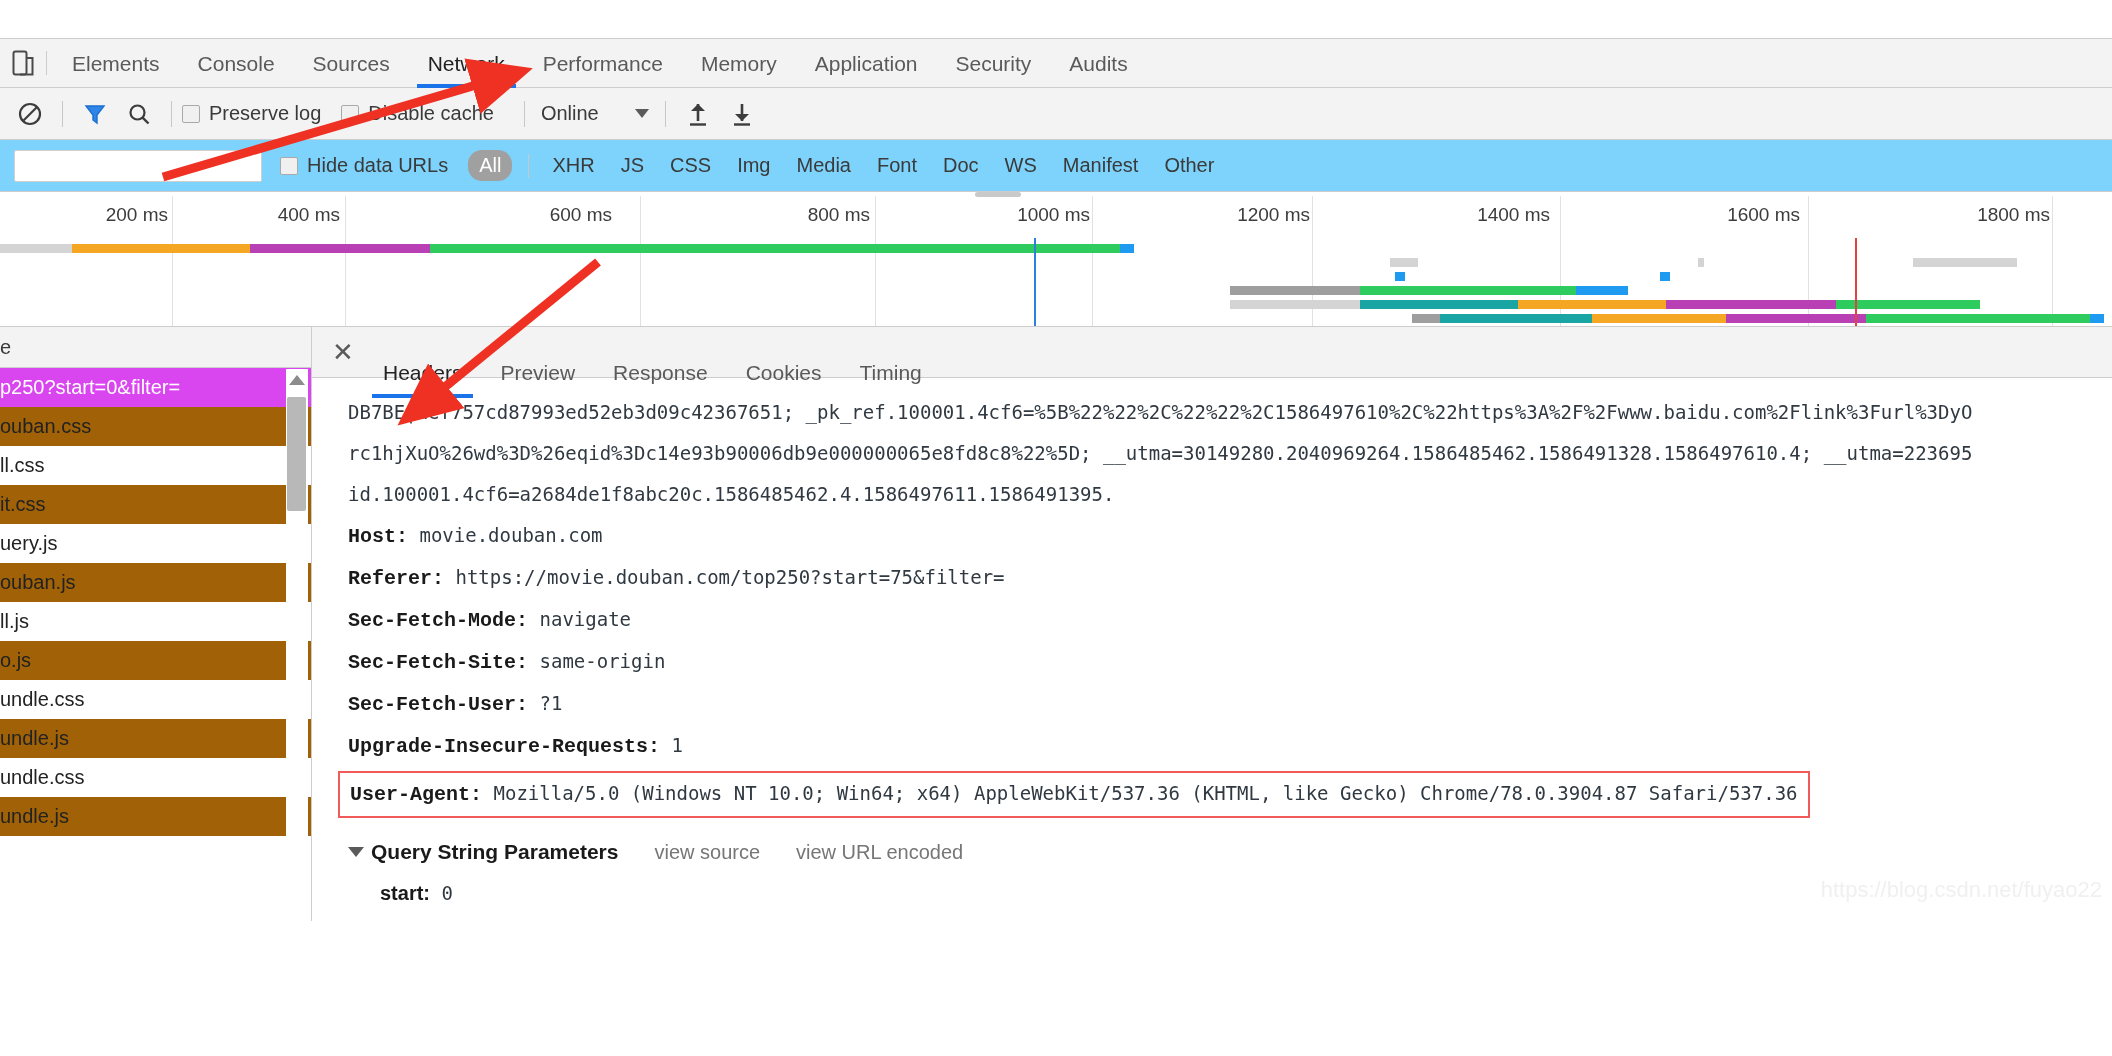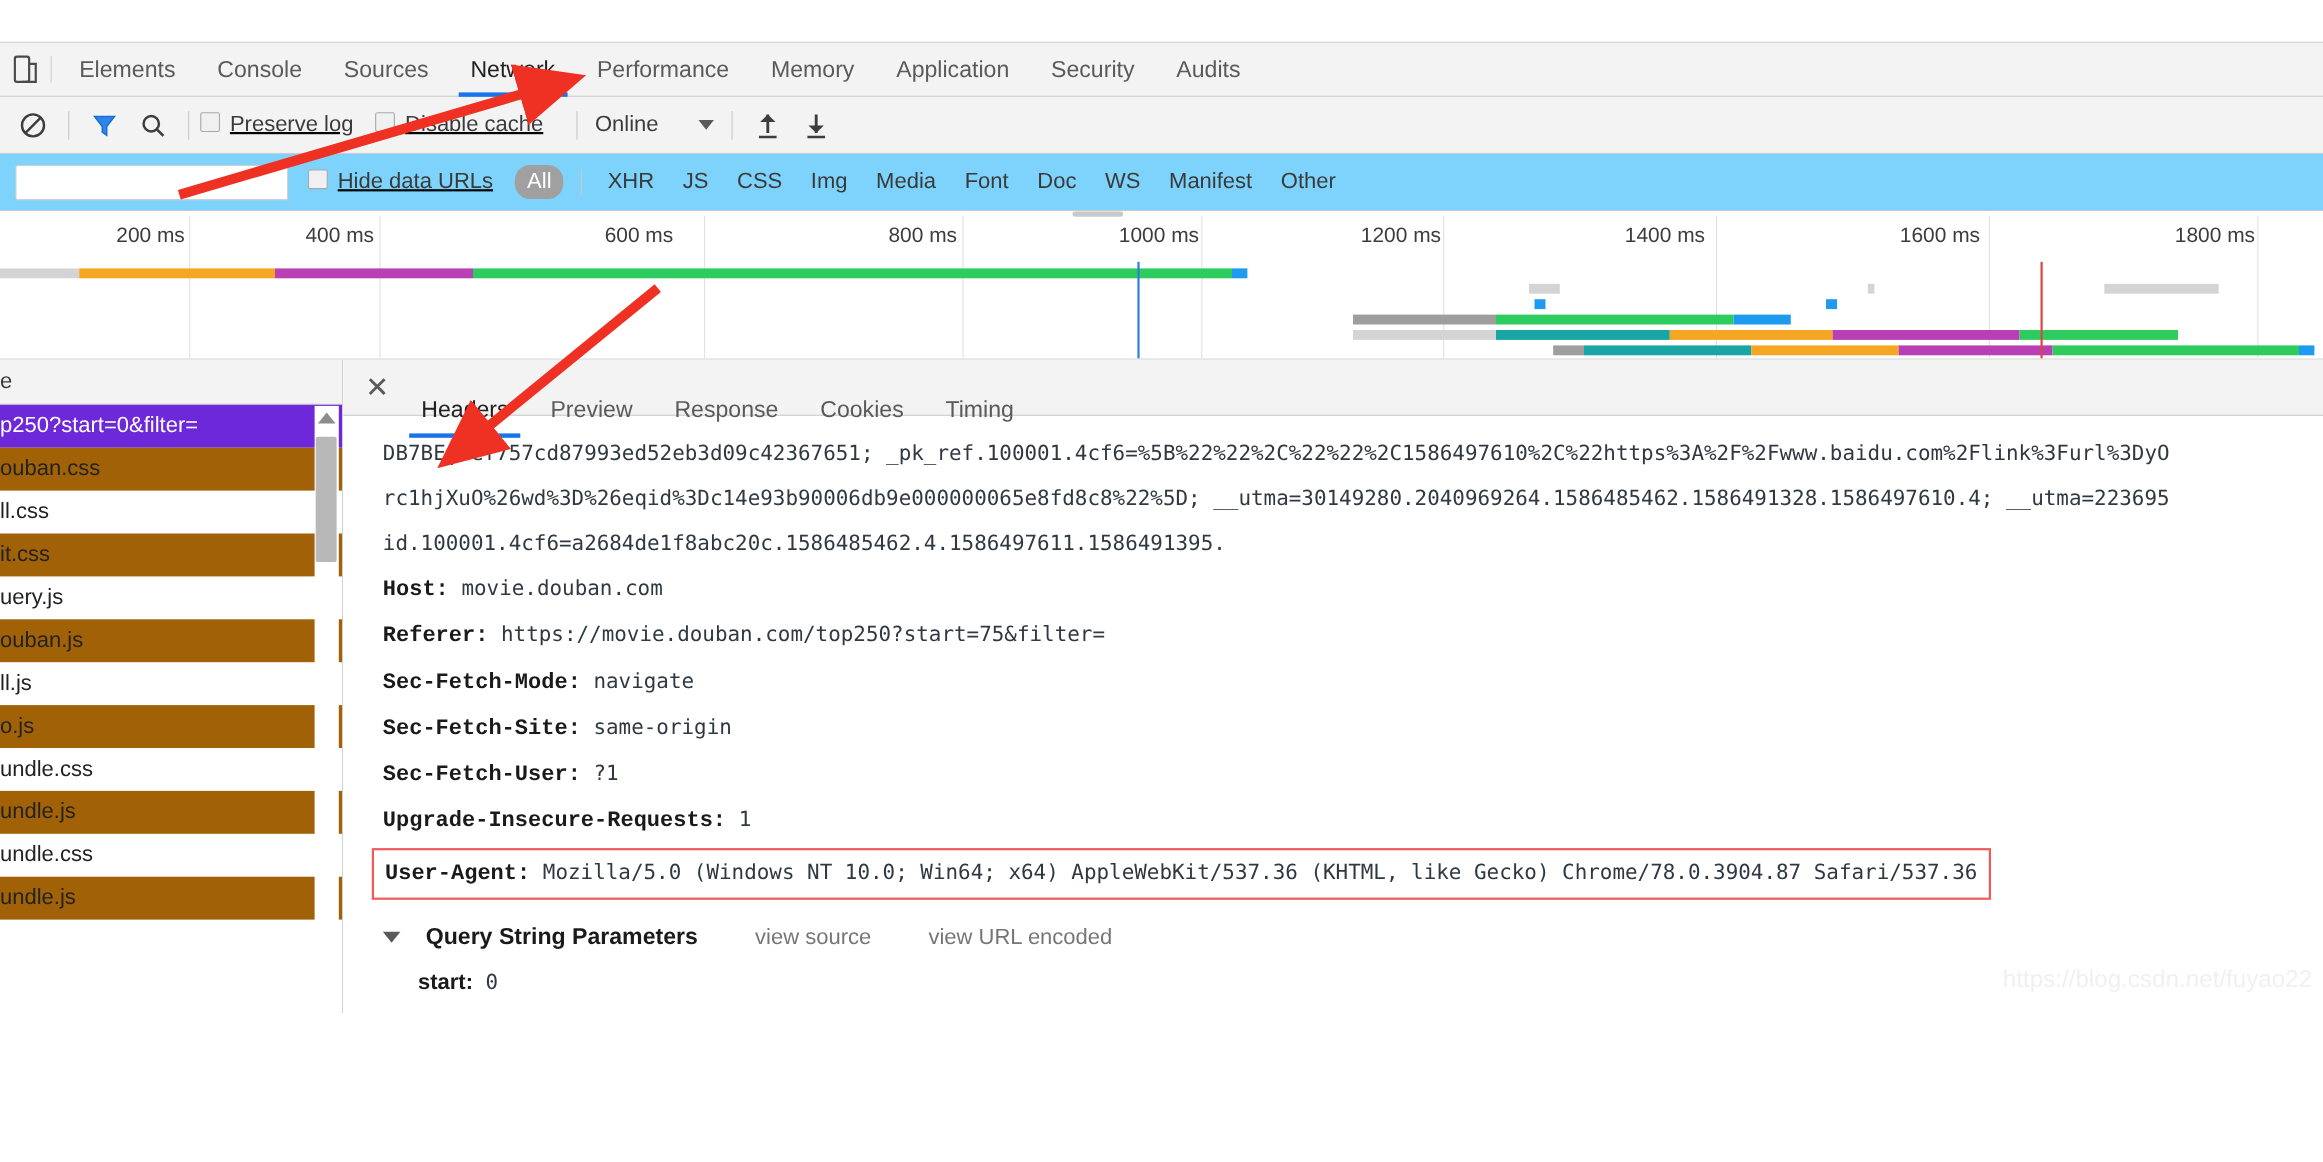--- a/index.html
+++ b/index.html
@@ -57,21 +57,21 @@
     display: flex; align-items: center;
     padding-left: 8px;
     gap: 0;
   }
   .tb-icon {
     width: 44px; height: 44px;
     display:flex; align-items:center; justify-content:center;
     cursor: pointer;
   }
   .tb-sep { width:1px; height:26px; background:#c8c8c8; margin: 0 10px; }
-  .chk-wrap { display:flex; gap:9px; margin-right: 20px; cursor:pointer;text-decoration:underline; }
+  .chk-wrap { display:flex; align-items:center; gap:9px; margin-right: 20px; cursor:pointer; }
   .chk {
     width: 18px; height: 18px; border: 1px solid #a9a9a9;
     background: #f0f0f0; border-radius: 2px; flex: none;
   }
   .chk-lbl { font-size: 20px; color: #3a3a3a; white-space: nowrap; }
   .online-sel {
     display:flex; align-items:center; gap: 36px;
     font-size: 20px; color: #3a3a3a; cursor: pointer;
     padding: 0 6px;
   }
@@ -144,21 +144,21 @@
     font-size: 20px; color: #3a3a3a;
     display:flex; align-items:center; padding-left: 0px;
   }
   .req-row {
     height: 39px; line-height: 39px;
     font-size: 20px; color: #222;
     padding-left: 0px; white-space: nowrap;
     overflow: hidden; cursor: pointer;
   }
   .req-row.odd { background: #a16207; }
-  .req-row.selected { background: #6d28d9; color: #fff; }
+  .req-row.selected { background: #d946ef; color: #fff; }
   .req-scroll {
     position:absolute; right: 3px; top: 42px;
     width: 22px; height: 500px;
   }
   .req-scroll .track { position:absolute; inset:0; background:#fff; }
   .req-scroll .up-arrow {
     position:absolute; top: 6px; left: 3px;
     width:0;height:0;border-left:8px solid transparent;border-right:8px solid transparent;
     border-bottom:10px solid #8c8c8c;
   }
@@ -209,21 +209,21 @@
   .ua-box {
     display: inline-block;
     border: 2px solid #f25a5a;
     padding: 3px 10px 4px 10px;
     margin-left: -10px;
     margin-top: 4px;
   }
   .ua-box .hdr-row { line-height: 34px; }
 
   .section-head {
-    display:flex; align-items:center; gap: 16px;
+    display:flex; align-items:center; gap: 0;
     margin-top: 22px;
     font-family: "Liberation Sans", sans-serif;
   }
   .tri {
     width:0;height:0;border-left:8px solid transparent;border-right:8px solid transparent;
     border-top:10px solid #5a5a5a; margin-right: 7px; cursor:pointer;
   }
   .section-title { font-weight: bold; font-size: 21px; color: #1a1a1a; }
   .sec-link { font-size: 20px; color: #767676; margin-left: 36px; cursor: pointer; }
   .qs-row {

